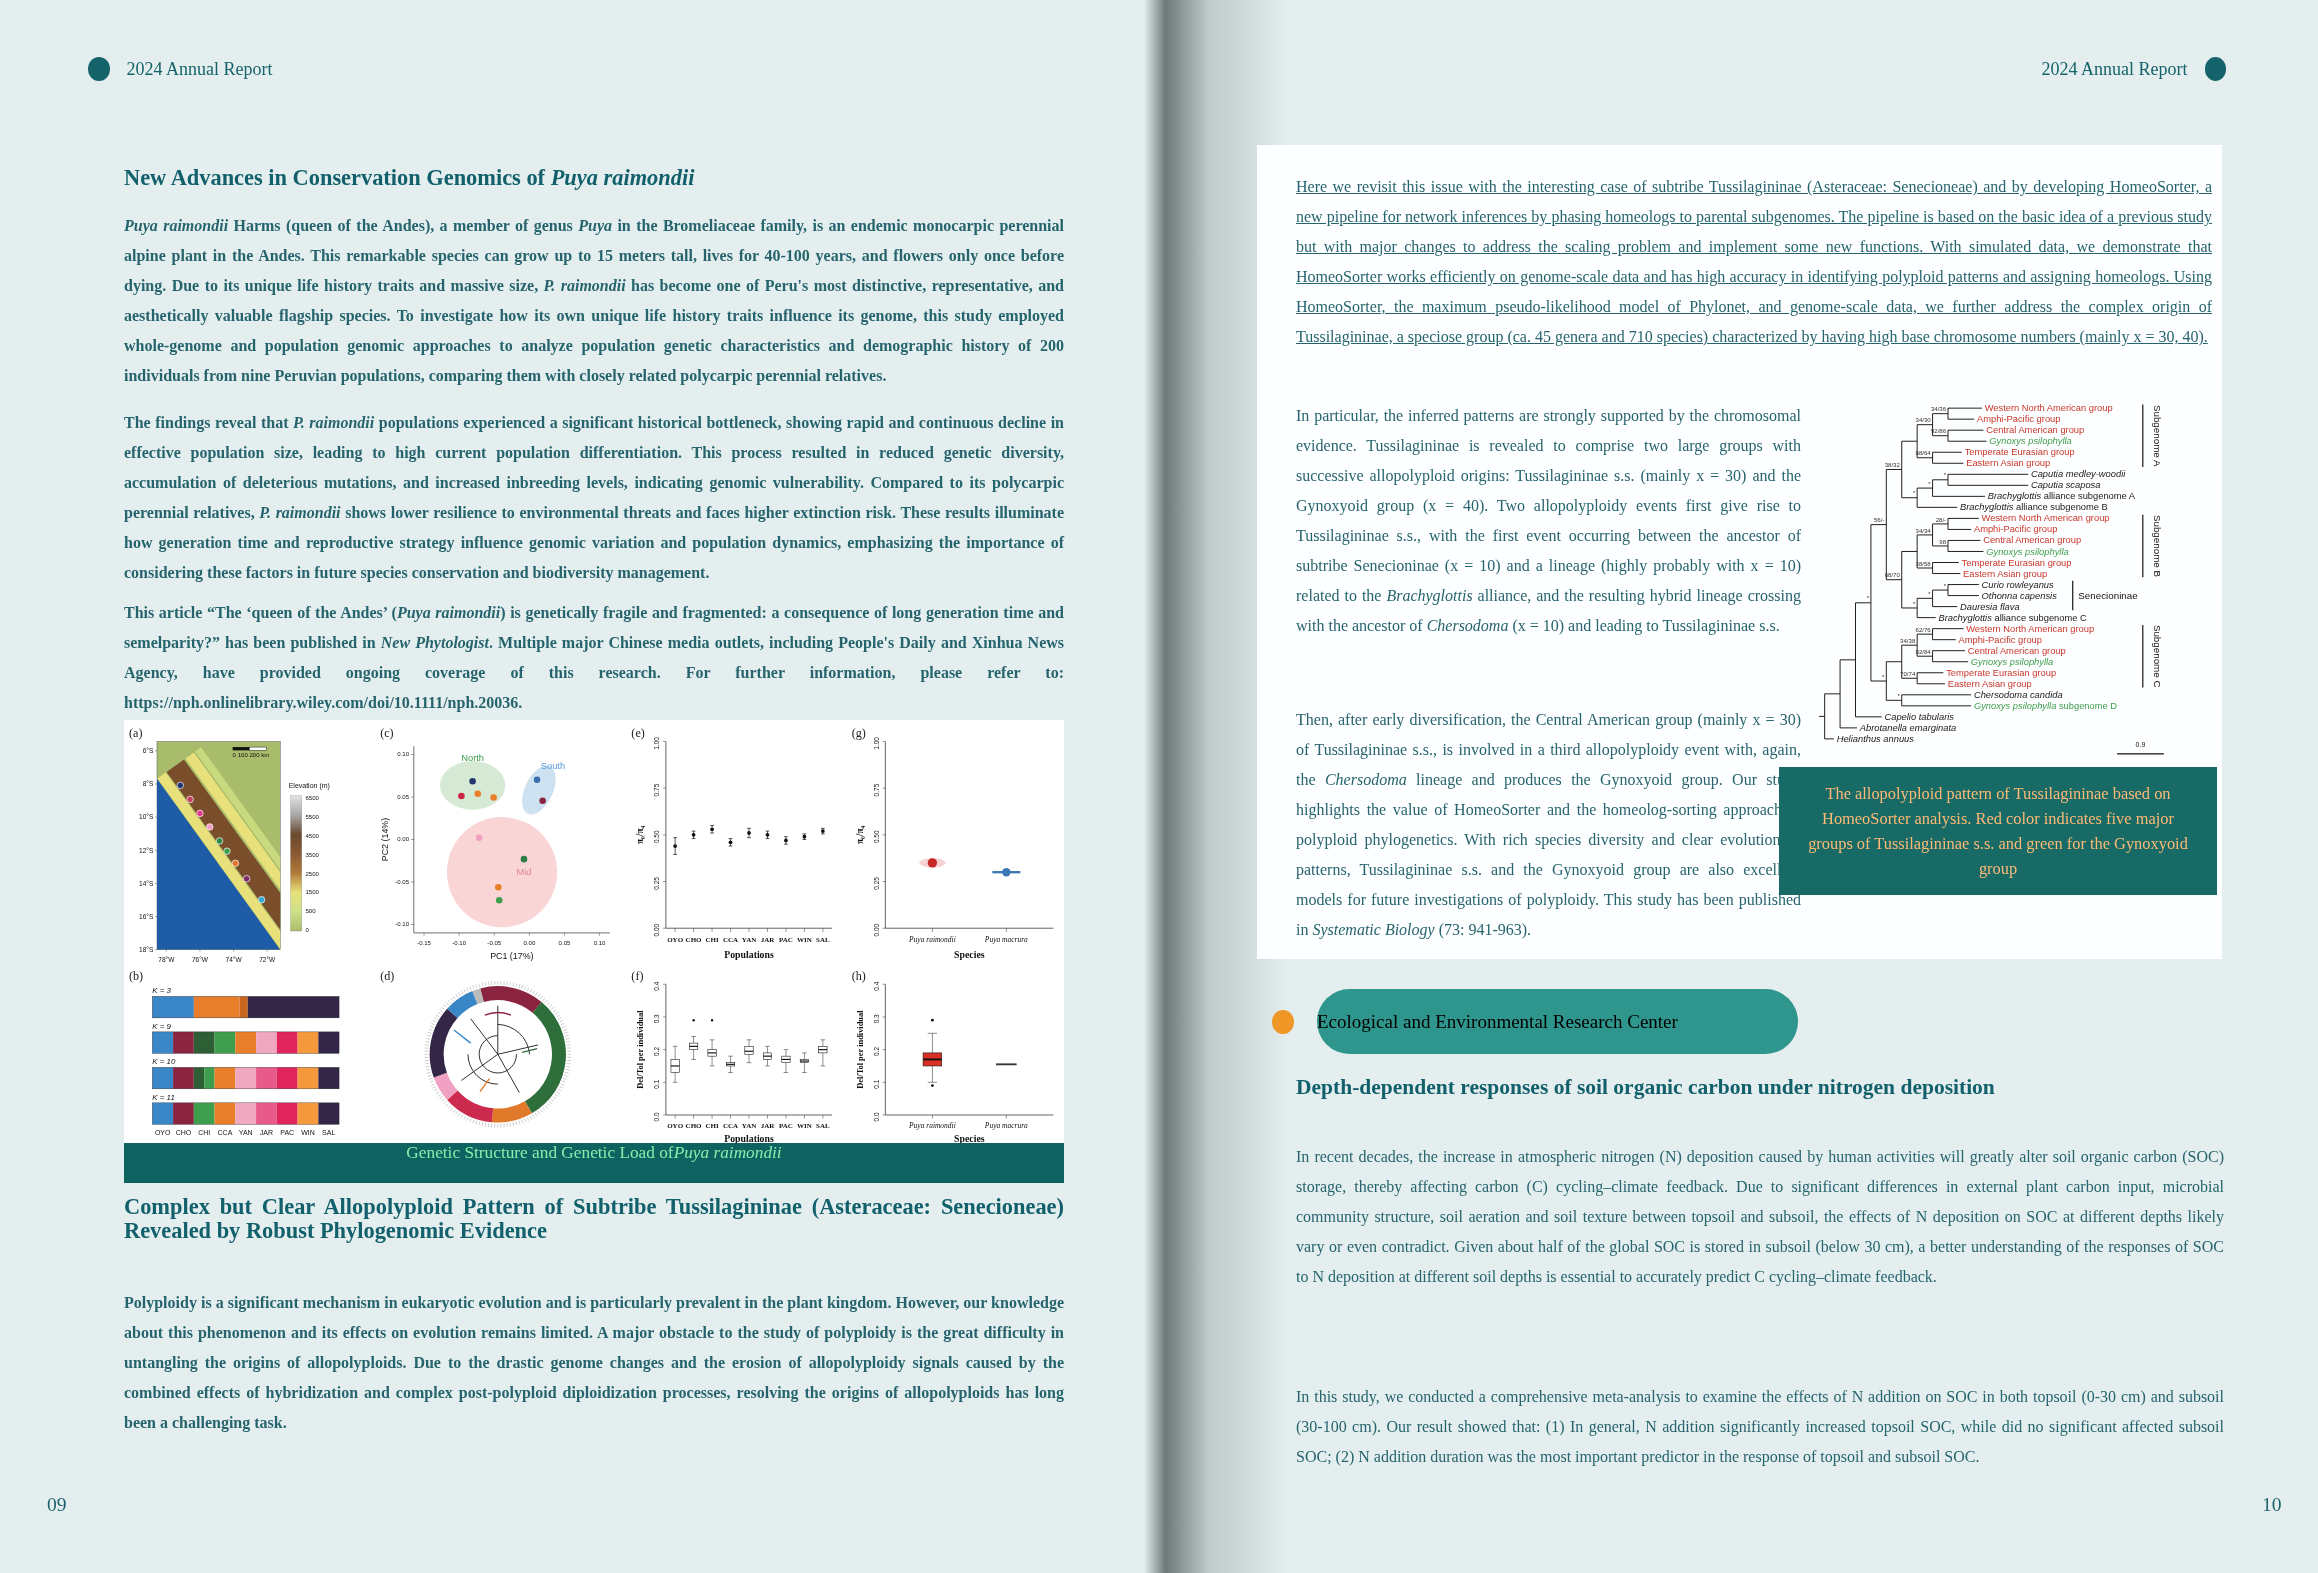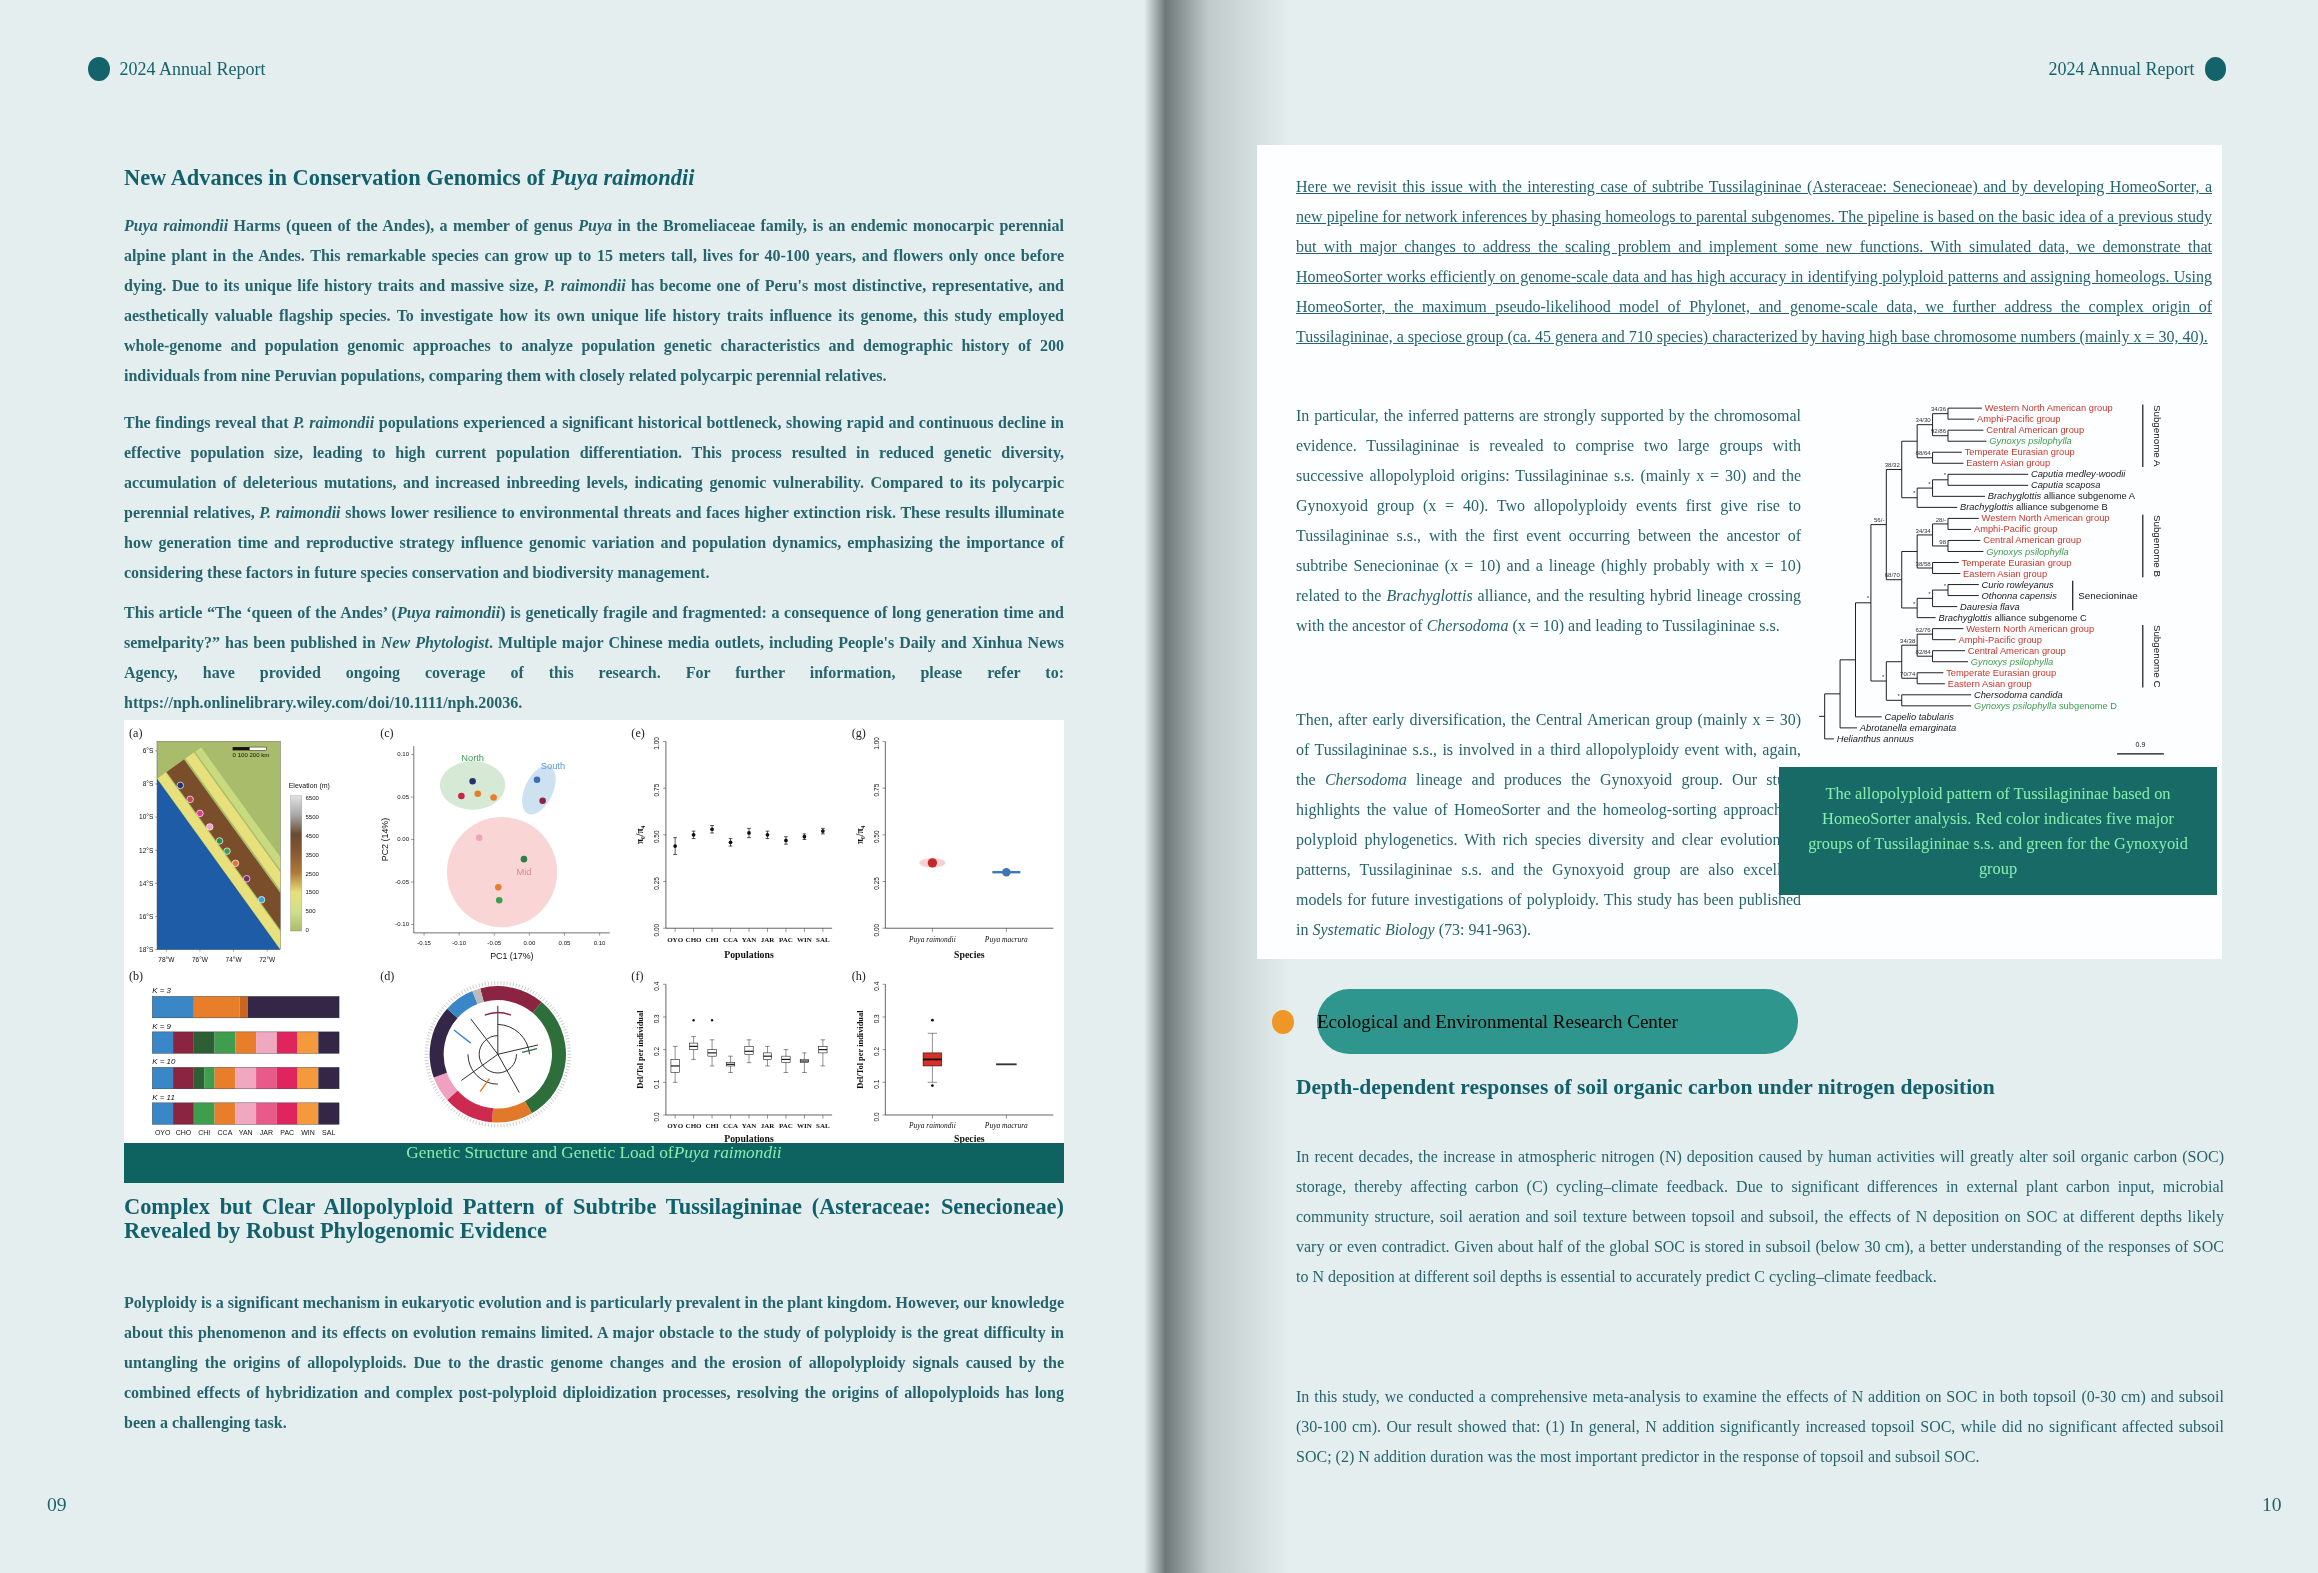--- a/index.html
+++ b/index.html
@@ -3,21 +3,21 @@
 <meta charset="utf-8">
 <style>
   html,body{margin:0;padding:0;background:#c8d2d4;}
   .spread{position:relative;width:2319px;height:1574px;background:#e4eeef;font-family:"Liberation Serif",serif;color:#235f68;overflow:hidden;}
   .page{position:absolute;top:0;height:100%;}
   .page-left{left:0;width:1159px;}
   .page-right{left:1159px;width:1160px;}
   .fold{position:absolute;left:1144px;top:0;width:154px;height:100%;
     background:linear-gradient(90deg, rgba(90,98,98,0) 0%, rgba(84,94,94,0.82) 14%, rgba(138,148,148,0.40) 42%, rgba(228,238,239,0) 95%);
     pointer-events:none;z-index:5;}
-  .hdr{position:absolute;top:57px;display:flex;align-items:center;gap:10px;font-size:18px;color:#15636a;}
+  .hdr{position:absolute;top:57px;display:flex;align-items:center;gap:17px;font-size:18px;color:#15636a;}
   .hdr-left{left:88px;}
   .hdr-right{right:93px;}
   .hdr .dot{width:21.5px;height:24px;border-radius:50%;background:#15636a;flex:0 0 auto;}
   h1.t1{position:absolute;left:124px;top:165px;width:940px;margin:0;font-size:22.4px;font-weight:bold;color:#11606b;}
   .para{position:absolute;font-size:16px;line-height:30px;text-align:justify;color:#26646d;margin:0;}
   .it{font-style:italic;}
   .pL{left:124px;width:940px;font-weight:bold;}
   #p1{top:211px;} #p2{top:408px;} #p3{top:598px;}
   .fig1{position:absolute;left:124px;top:720px;width:940px;height:423px;background:#ffffff;}
   .fig1 svg{position:absolute;left:0;top:0;}
@@ -27,21 +27,21 @@
   #p4{top:1288px;}
   .pageno{position:absolute;font-size:19.6px;color:#1d646c;}
   .pn-left{left:47px;top:1494px;}
   .pn-right{left:2262px;top:1494px;}
   .card{position:absolute;left:1257px;top:145px;width:965px;height:814px;background:#fdfeff;z-index:6;}
   .pR{width:916px;left:1296px;text-decoration:underline;}
   #pA{top:172px;z-index:7;}
   .pCol{width:505px;left:1296px;z-index:7;}
   #pB{top:401px;} #pC{top:705px;}
   .tree{position:absolute;left:1818px;top:396px;width:402px;height:370px;z-index:7;}
-  .treecap{position:absolute;left:1779px;top:767px;width:438px;box-sizing:border-box;background:#176a66;color:#86efac;
+  .treecap{position:absolute;left:1779px;top:767px;width:438px;box-sizing:border-box;background:#176a66;color:#fdba74;
     padding:14px 19.6px;font-size:16.4px;line-height:25px;text-align:center;z-index:7;}
   .marker-dot{position:absolute;left:1272px;top:1010px;width:21.5px;height:24px;border-radius:50%;background:#ef9726;z-index:7;}
   .pill{position:absolute;left:1317px;top:989px;width:481px;height:65px;border-radius:34px;background:#2e968c;
     display:flex;align-items:center;justify-content:flex-start;color:#000000;font-size:19px;z-index:7;}
   h2.t3{position:absolute;left:1296px;top:1075px;width:928px;margin:0;font-size:21.5px;font-weight:bold;color:#11606b;}
   #pD{top:1121px;width:928px;margin-top:21px;} #pE{top:1382px;width:928px;}
 </style>
 </head>
 <body>
 

